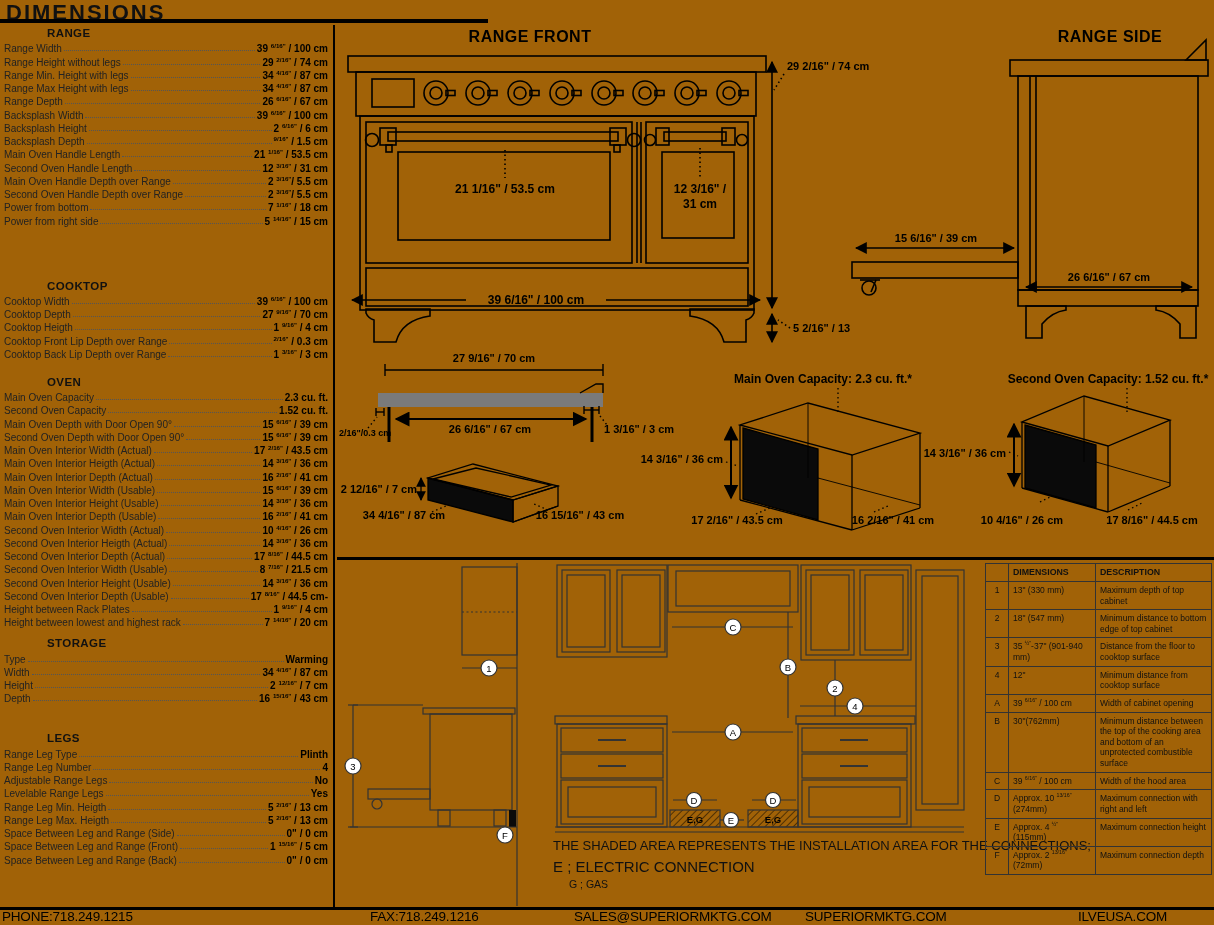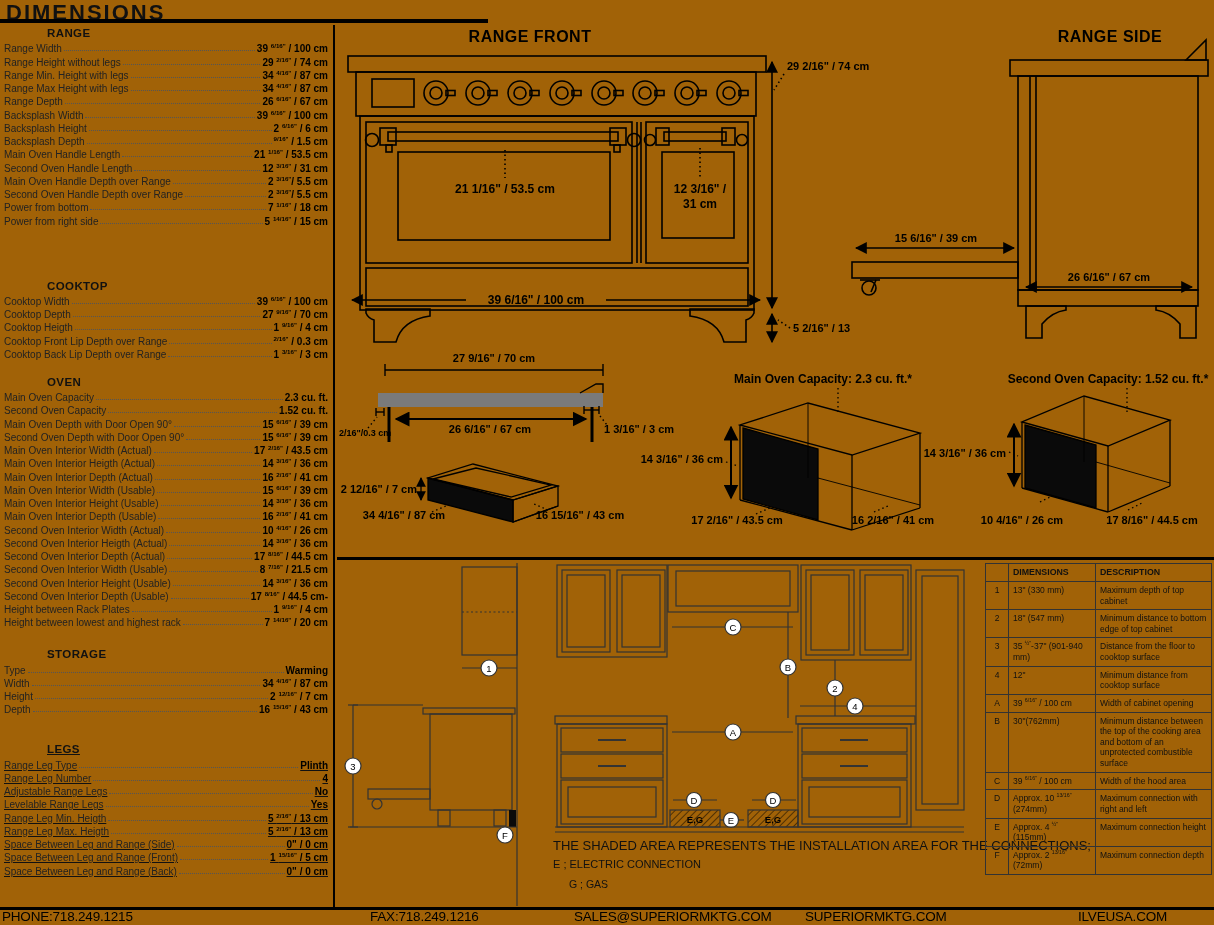--- a/index.html
+++ b/index.html
@@ -10,33 +10,33 @@
   #title{left:6px;top:0px;font-size:22px;font-weight:bold;letter-spacing:2px;}
   #title-bar{left:0;top:19px;width:488px;height:4px;background:#000;}
   #v-divider{left:333px;top:25px;width:2px;height:882px;background:#000;}
   #h-divider{left:337px;top:557px;width:877px;height:2.5px;background:#000;}
   #footer-bar{left:0;top:907px;width:1214px;height:3px;background:#000;}
   
   #spec-panel{left:4px;top:27px;width:324px;}
   .spec-section{display:block;}
   .spec-section:nth-of-type(2){margin-top:53px;}
   .spec-section:nth-of-type(3){margin-top:16px;}
-  .spec-section:nth-of-type(4){margin-top:20px;}
-  .spec-section:nth-of-type(5){margin-top:28px;text-decoration:underline;}
+  .spec-section:nth-of-type(4){margin-top:9px;}
+  .spec-section:nth-of-type(5){margin-top:28px;}
   .spec-heading{font-size:11.5px;font-weight:bold;letter-spacing:.4px;height:13px;margin-bottom:1px;padding-left:43px;}
   .spec-row{display:flex;align-items:flex-end;height:13.25px;font-size:10px;white-space:nowrap;}
   .spec-label{color:#222;}
   .leader{flex:1;border-bottom:1.6px dotted #555;margin:0 2px 3px 2px;min-width:6px;}
   .spec-value{font-weight:bold;color:#000;}
   sup{font-size:0.62em;line-height:0;}
   
   #footnotes{right:3px;top:534px;width:520px;text-align:right;font-size:8.6px;line-height:10.5px;color:#222;}
   
   #install-note{left:553px;top:838px;font-size:13px;color:#111;}
-  #legend-e{left:553px;top:858px;font-size:11px;}
+  #legend-e{left:553px;top:858px;font-size:15px;}
   #legend-g{left:553px;top:878px;font-size:10.5px;margin-left:16px;}
   
   #install-table{left:985px;top:563px;width:227px;border-collapse:collapse;}
   #install-table th,#install-table td{border:1px solid #333;font-size:8.5px;line-height:1.25;
       padding:3px 4px;vertical-align:top;text-align:left;}
   #install-table th{font-weight:bold;font-size:8.8px;}
   #install-table td:first-child,#install-table th:first-child{width:14px;text-align:center;}
   #install-table td:nth-child(2),#install-table th:nth-child(2){width:78px;}
   
   .footer-item{top:909px;font-size:13.5px;letter-spacing:-0.2px;color:#000;white-space:nowrap;}

